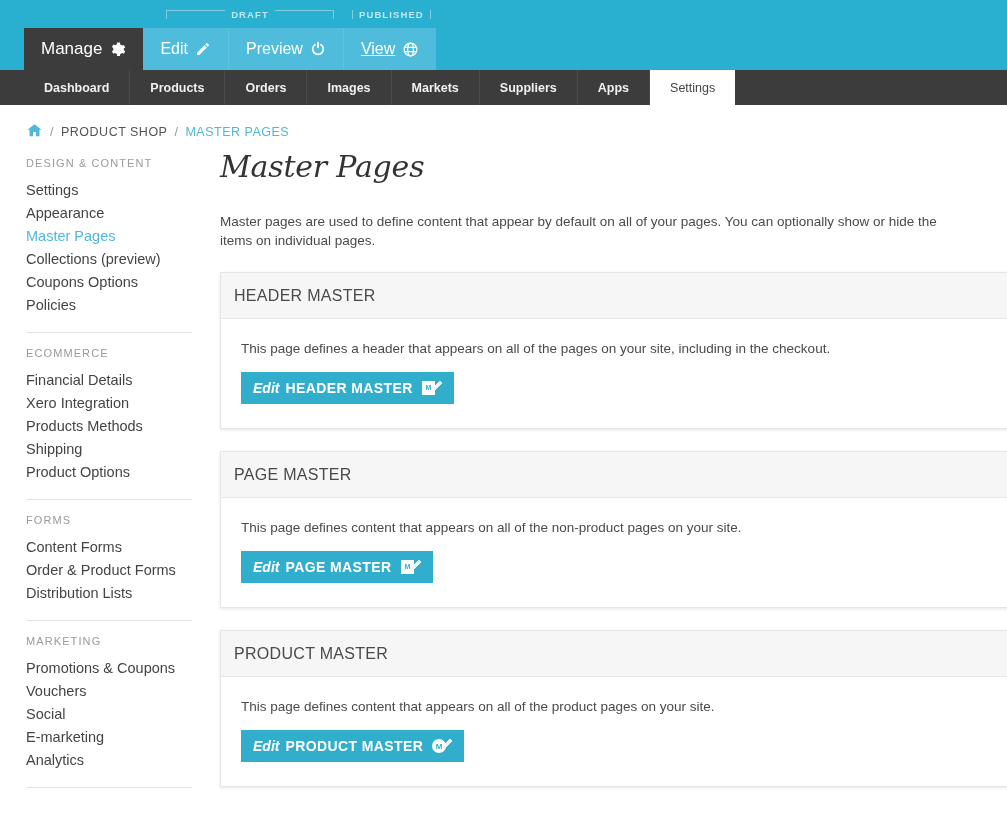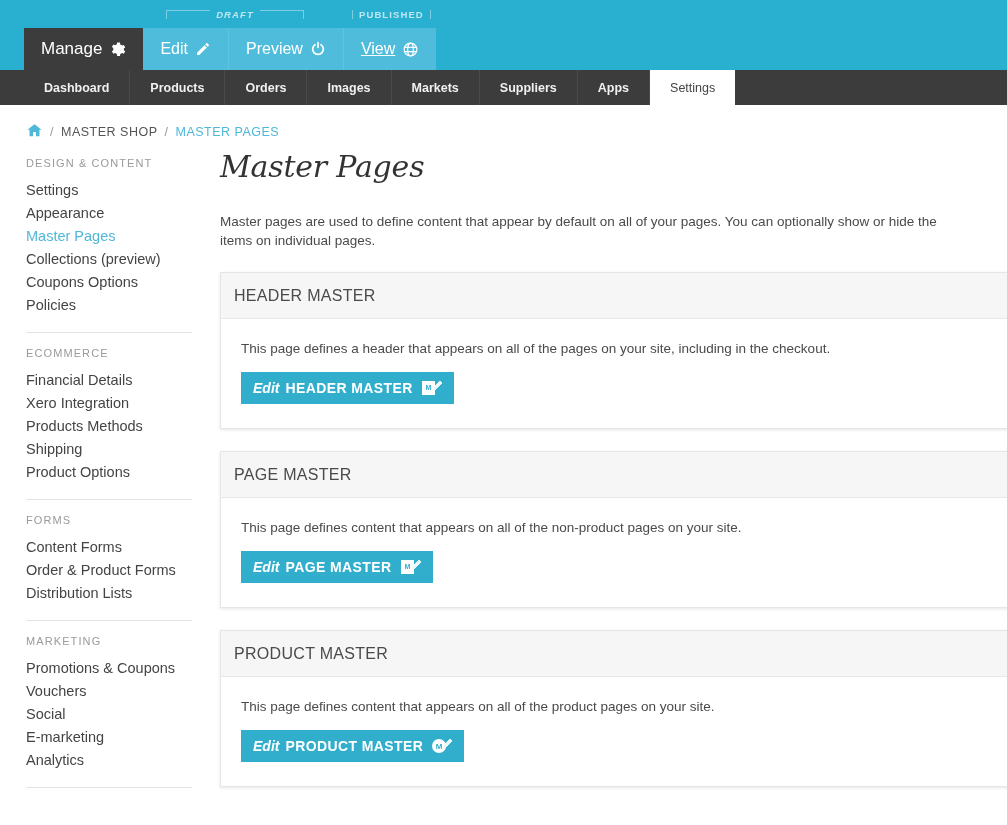--- a/index.html
+++ b/index.html
@@ -35,21 +35,21 @@
     flex: 1 1 auto;
     height: 9px;
     border-top: 1px solid #7fcde3;
     position: relative;
     margin-top: 0px;
   }
   .bracket .line.l { border-left: 1px solid #7fcde3; }
   .bracket .line.r { border-right: 1px solid #7fcde3; }
   .bracket .lbl { padding: 0 6px; white-space: nowrap; line-height: 10px; }
 
-  #bracket-draft { left: 166px; width: 138px; font-style: italic; }
+  #bracket-draft { left: 166px; width: 168px; }
   #bracket-published { left: 352px; width: 76px; }
 
   
   .toptabs {
     position: absolute;
     left: 24px;
     top: 28px;
     display: flex;
     align-items: flex-end;
   }
@@ -282,21 +282,21 @@
   <div class="navitem active">Settings</div>
 </div>
 
 <div class="breadcrumb">
   <span>
     <svg width="17" height="17" viewBox="0 0 24 24" fill="#4fb8d8">
       <path d="M12 3L2 11h3v9h5v-6h4v6h5v-9h3L12 3z"></path>
     </svg>
   </span>
   <span class="bc-sep">/</span>
-  <span class="bc-item">MASTER SHOP</span>
+  <span class="bc-item">PRODUCT SHOP</span>
   <span class="bc-sep">/</span>
   <span class="bc-item cur">MASTER PAGES</span>
 </div>
 
 <div class="layout">
 
   <div class="sidebar">
 
     <div class="sec-title">DESIGN &amp; CONTENT</div>
     <a class="side-link">Settings</a>

